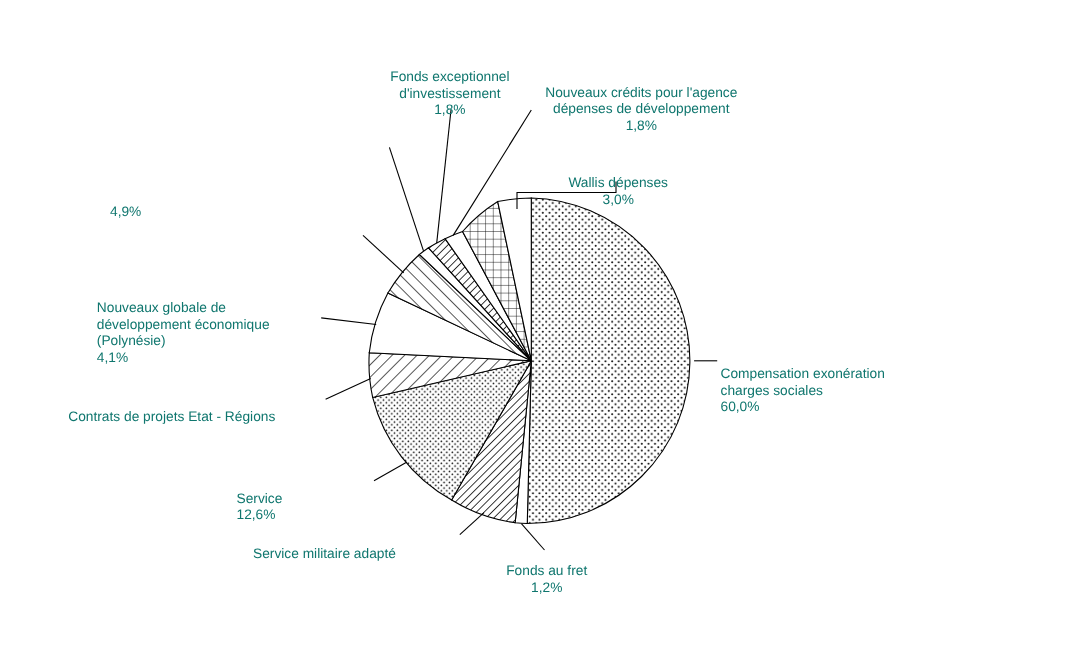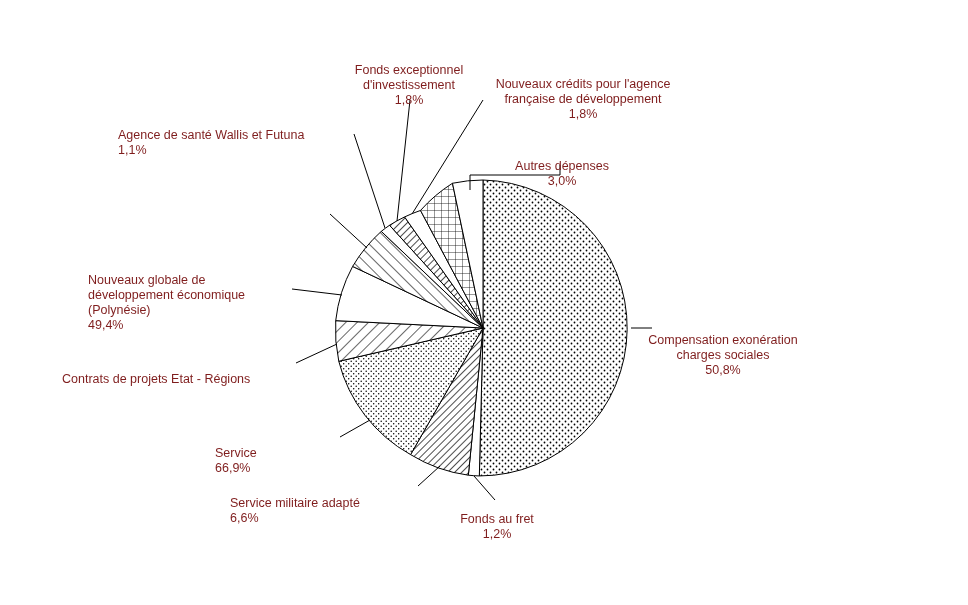--- a/index.html
+++ b/index.html
@@ -25,21 +25,21 @@
     position: absolute;
     left: 0; top: 0;
     width: 968px;
     height: 605px;
   }
   .label {
     position: absolute;
     font-size: 12.5px;
     line-height: 15px;
     white-space: pre-line;
-    color: #7f1d1d;
+    color: #0f766e;
   }
   .label .pct { display: block; }
   .lbl-right { text-align: left; }
   .lbl-center{ text-align: center; }
 </style>
 </head>
 <body>
 
 <div id="chart-root">
 
@@ -109,70 +109,66 @@
       <path d="M 337 344 L 296 363"></path>
       <path d="M 342 295 L 292 289"></path>
       <path d="M 367 248 L 330 214"></path>
       <path d="M 385 228 L 354 134"></path>
       <path d="M 397 221 L 410 100"></path>
       <path d="M 412 214 L 483 100"></path>
       <path d="M 470 190 L 470 175 L 560 175 L 560 165"></path>
     </g>
   </svg>
 
-  <div class="label lbl-right" style="left:618px; top:318px; width:210px;text-align:center;">
+  <div class="label lbl-right" style="left:655px; top:318px; width:210px;">
     <span>Compensation exonération
 charges sociales</span>
-    <span class="pct">50,8%</span>
+    <span class="pct">60,0%</span>
   </div>
 
   <div class="label lbl-center" style="left:432px; top:497px; width:130px;">
     <span>Fonds au fret</span>
     <span class="pct">1,2%</span>
   </div>
 
   <div class="label lbl-right" style="left:230px; top:481px; width:184px;">
     <span>Service militaire adapté</span>
-    <span class="pct">6,6%</span>
   </div>
 
   <div class="label lbl-right" style="left:215px; top:431px; width:120px;">
     <span>Service</span>
-    <span class="pct">66,9%</span>
+    <span class="pct">12,6%</span>
   </div>
 
   <div class="label lbl-right" style="left:62px; top:357px; width:228px;">
     <span>Contrats de projets Etat - Régions</span>
   </div>
 
   <div class="label lbl-right" style="left:88px; top:258px; width:198px;">
     <span>Nouveaux globale de
 développement économique
 (Polynésie)</span>
-    <span class="pct">49,4%</span>
+    <span class="pct">4,1%</span>
   </div>
 
   <div class="label lbl-right" style="left:100px; top:170px; width:222px;">
+    <span class="pct">4,9%</span>
   </div>
 
-  <div class="label lbl-right" style="left:118px; top:113px; width:232px;">
-    <span>Agence de santé Wallis et Futuna</span>
-    <span class="pct">1,1%</span>
-  </div>
 
   <div class="label lbl-center" style="left:335px; top:48px; width:148px;">
     <span>Fonds exceptionnel
 d'investissement</span>
     <span class="pct">1,8%</span>
   </div>
 
   <div class="label lbl-center" style="left:487px; top:62px; width:192px;">
     <span>Nouveaux crédits pour l'agence
-française de développement</span>
+dépenses de développement</span>
     <span class="pct">1,8%</span>
   </div>
 
   <div class="label lbl-center" style="left:489px; top:144px; width:146px;">
-    <span>Autres dépenses</span>
+    <span>Wallis dépenses</span>
     <span class="pct">3,0%</span>
   </div>
 
 </div>
 
 </body></html>

